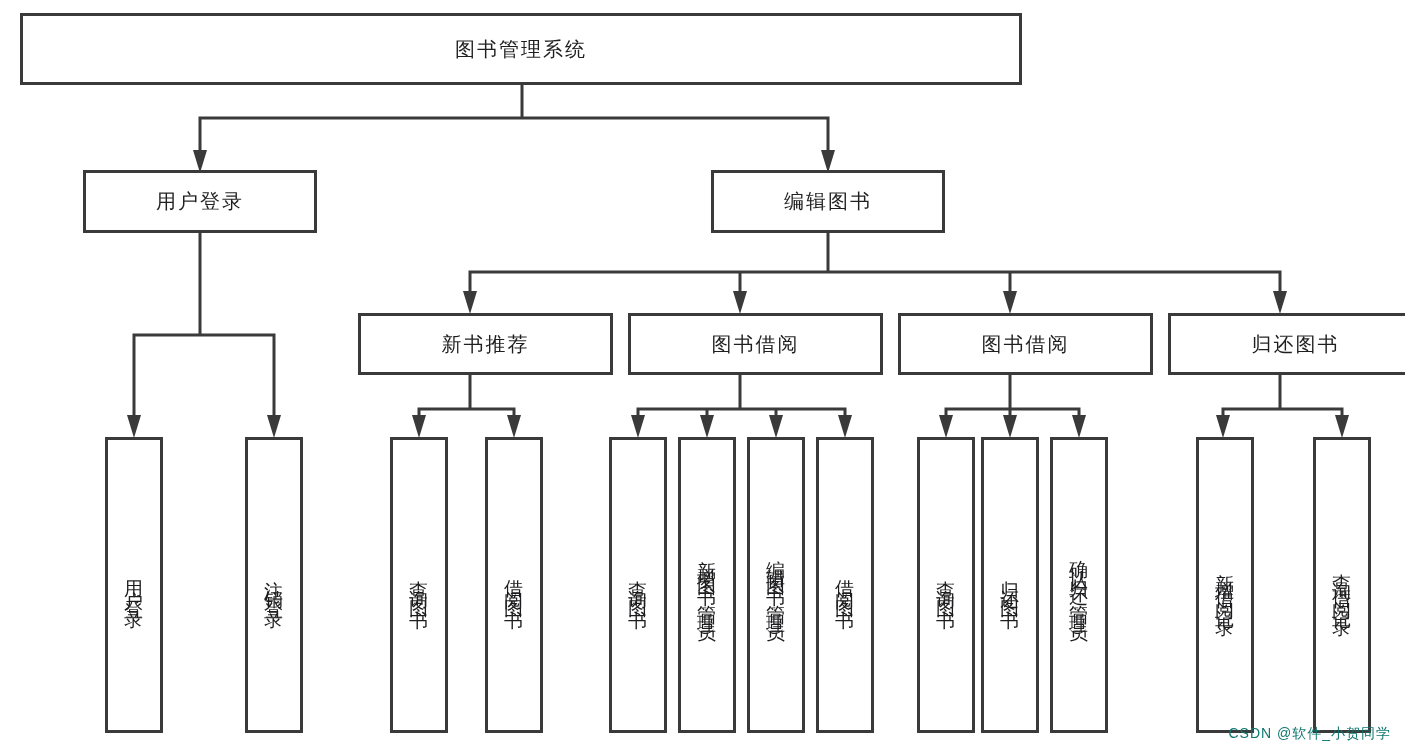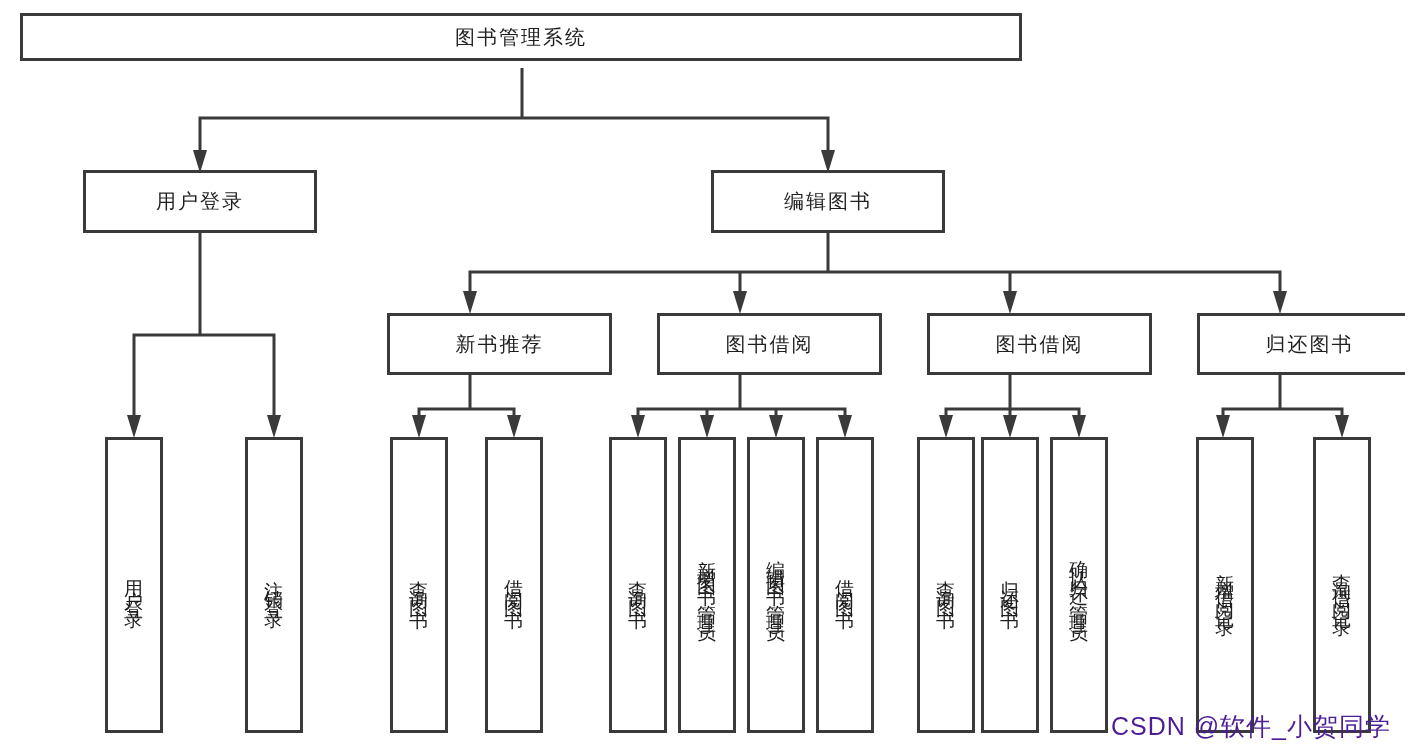--- a/index.html
+++ b/index.html
@@ -24,40 +24,40 @@
     display: flex;
     align-items: center;
     justify-content: center;
     color: #1f1f1f;
   }
   .node.h span {
     font-size: 20px;
     letter-spacing: 2px;
     white-space: nowrap;
   }
-  .root { left: 20px; top: 13px; width: 1002px; height: 48px; }
+  .root { left: 20px; top: 13px; width: 1002px; height: 72px; }
   .lvl2 { top: 170px; width: 234px; height: 63px; }
-  .lvl3 { top: 313px; width: 225px; height: 62px; margin-left: 29px; }
+  .lvl3 { top: 313px; width: 255px; height: 62px; }
   .leaf { top: 437px; width: 58px; height: 296px; }
   .leaf span {
     writing-mode: vertical-rl;
     text-orientation: mixed;
     font-size: 19px;
     line-height: 1;
     letter-spacing: 10px;
     white-space: nowrap;
     color: #1d1d1f;
   }
   .leaf.long span { letter-spacing: 9px; }
   #watermark {
     position: absolute;
     right: 14px;
     bottom: 4px;
-    font-size: 25px;
-    color: #4c1d95;
+    font-size: 14px;
+    color: #0f766e;
     letter-spacing: 1px;
     z-index: 3;
     white-space: nowrap;
   }
 </style>
 </head>
 <body>
 
 <div id="stage">
 

